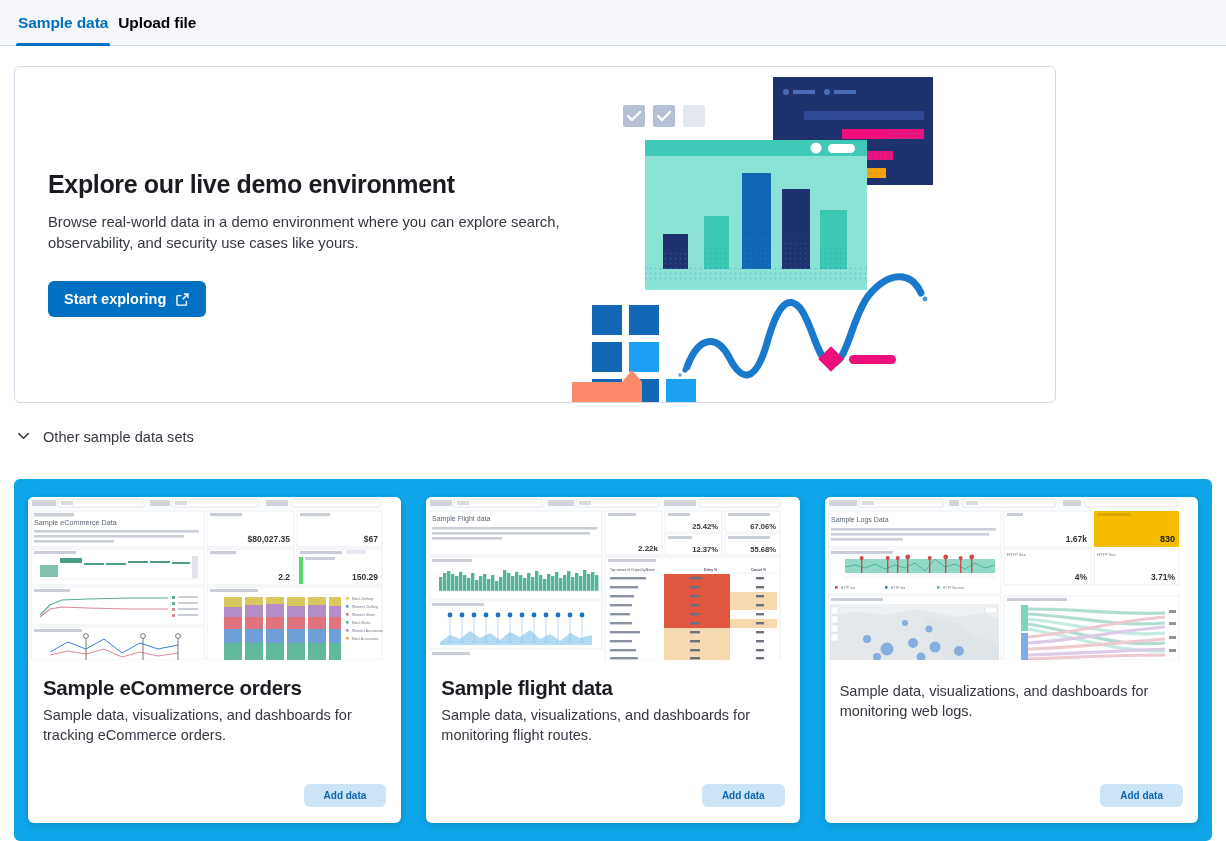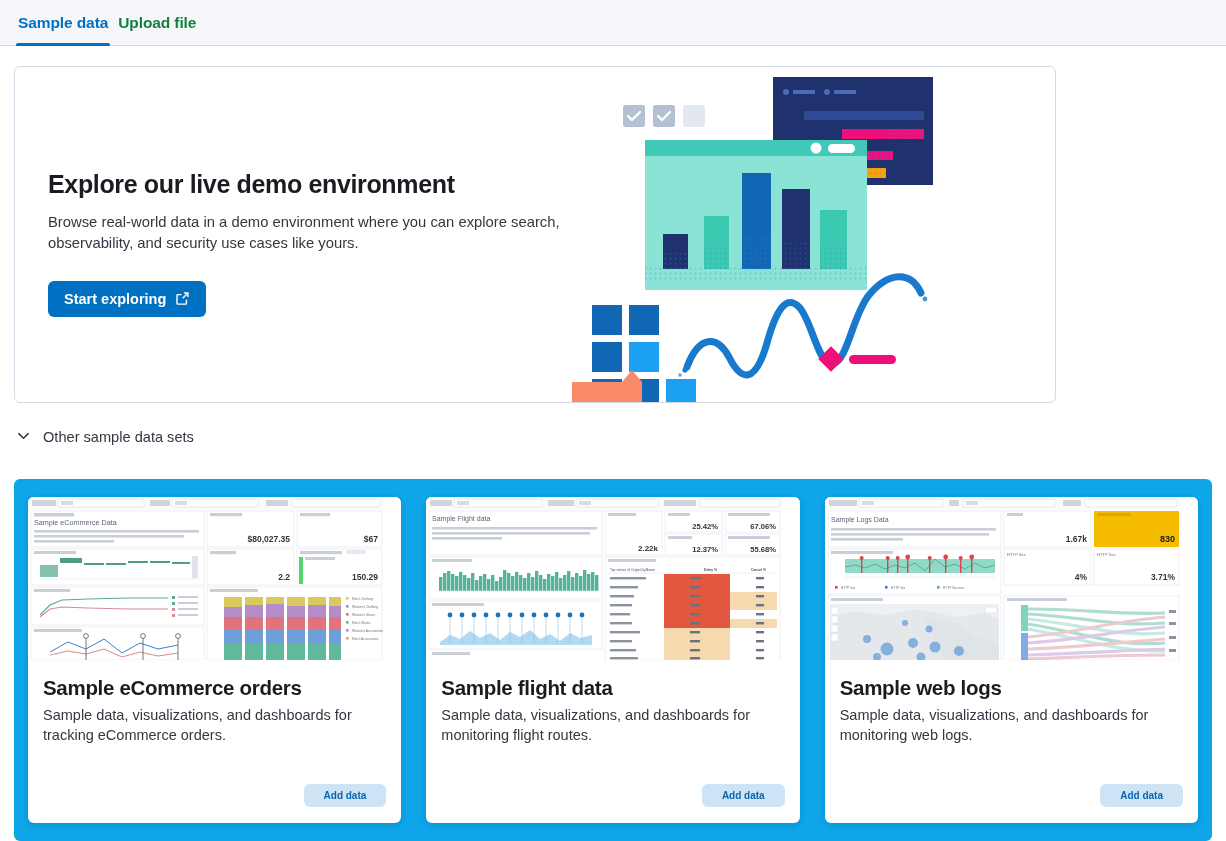--- a/index.html
+++ b/index.html
@@ -21,21 +21,21 @@
     padding-left: 16px;
     gap: 6px;
   }
   .tab {
     position: relative;
     font-size: 15.5px;
     font-weight: bold;
     letter-spacing: -0.1px;
     padding: 0 2px 13px 2px;
     cursor: pointer;
-    color: #15803d;
+    color: #000000;
     background: none; border: none;
     font-family: inherit;
   }
   .tab.active { color: #0071c2; }
   .tab.active::after {
     content: "";
     position: absolute;
     left: 0; right: 0; bottom: -1px;
     height: 3px;
     background: #0071c2;
@@ -57,21 +57,21 @@
     font-size: 25px; font-weight: bold; color: #1a1c21;
     letter-spacing: -0.35px; line-height: 1.2;
   }
   .hero-sub {
     margin-top: 13px;
     font-size: 14.8px; line-height: 21px; color: #343741;
     max-width: 525px;
   }
   .start-btn {
     margin-top: 27px;
-    display: inline-flex; align-items: flex-start; gap: 9px;
+    display: inline-flex; align-items: flex-end; gap: 9px;
     background: #0071c2; color: #ffffff;
     font-size: 14.5px; font-weight: bold;
     padding: 10px 16px;
     border: none; border-radius: 6px;
     cursor: pointer;
     font-family: inherit;
   }
   .start-btn svg { display: block; }
 
   
@@ -692,20 +692,19 @@
         </g>
         <g fill="#8b93a3">
           <rect x="344" y="113" width="7" height="3"></rect>
             <rect x="344" y="125" width="7" height="3"></rect>
           <rect x="344" y="139" width="7" height="3"></rect>
             <rect x="344" y="152" width="7" height="3"></rect>
         </g>
       </svg>
     </div>
     <div class="card-body">
-      <div class="card-title">Sample web logs</div>
       <div class="card-desc">Sample data, visualizations, and dashboards for monitoring web logs.</div>
     </div>
     <div class="card-actions">
       <button class="add-btn">Add data</button>
     </div>
   </div>
 </div>
 
 </body></html>

